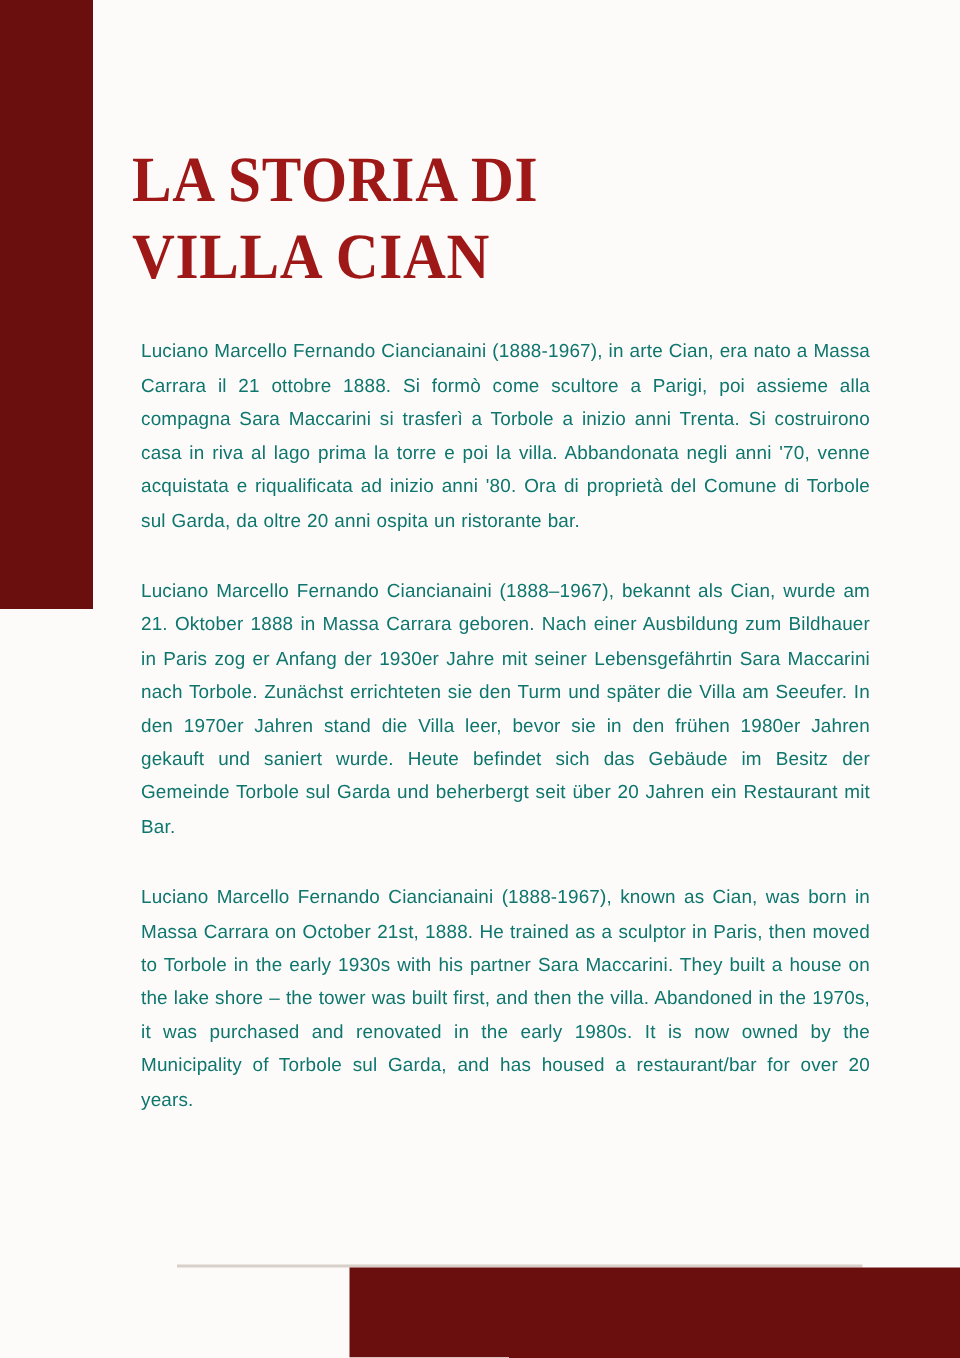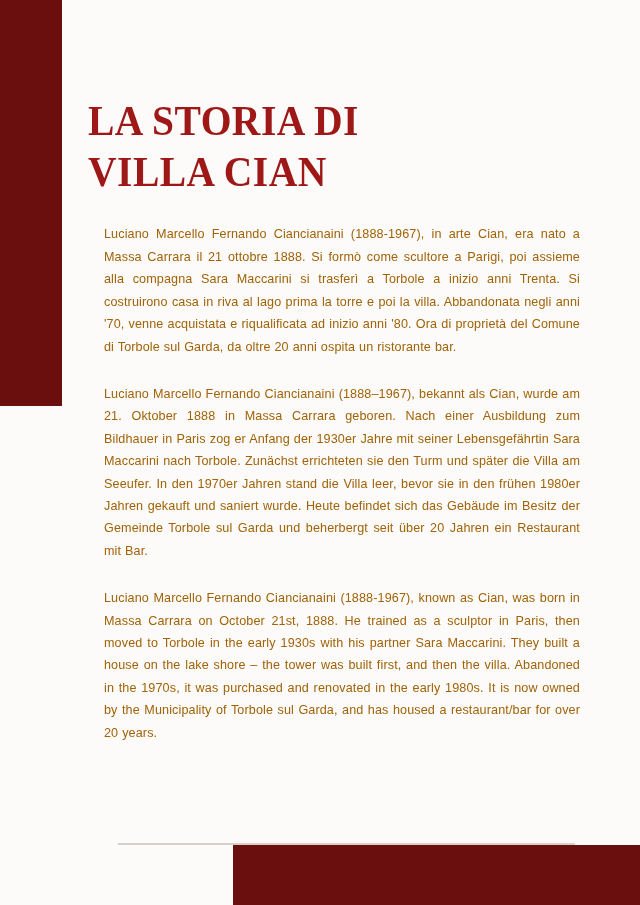--- a/index.html
+++ b/index.html
@@ -67,25 +67,25 @@
     transform: scaleX(0.92);
     transform-origin: left top;
     white-space: pre-line;
   }
 
   #paragraphs {
     margin-top: 26px;
   }
 
   .para {
-    margin: 0 0 25px 16px;
+    margin: 0 0 25px 6px;
     font-family: "Liberation Sans", sans-serif;
     font-size: 12.6px;
     line-height: 1.78;
-    color: #a16207;
+    color: #0f766e;
     text-align: justify;
     letter-spacing: 0.12px;
     word-spacing: 0.3px;
   }
   .para:last-child {
     margin-bottom: 0;
   }
 </style>
 </head>
 <body>

